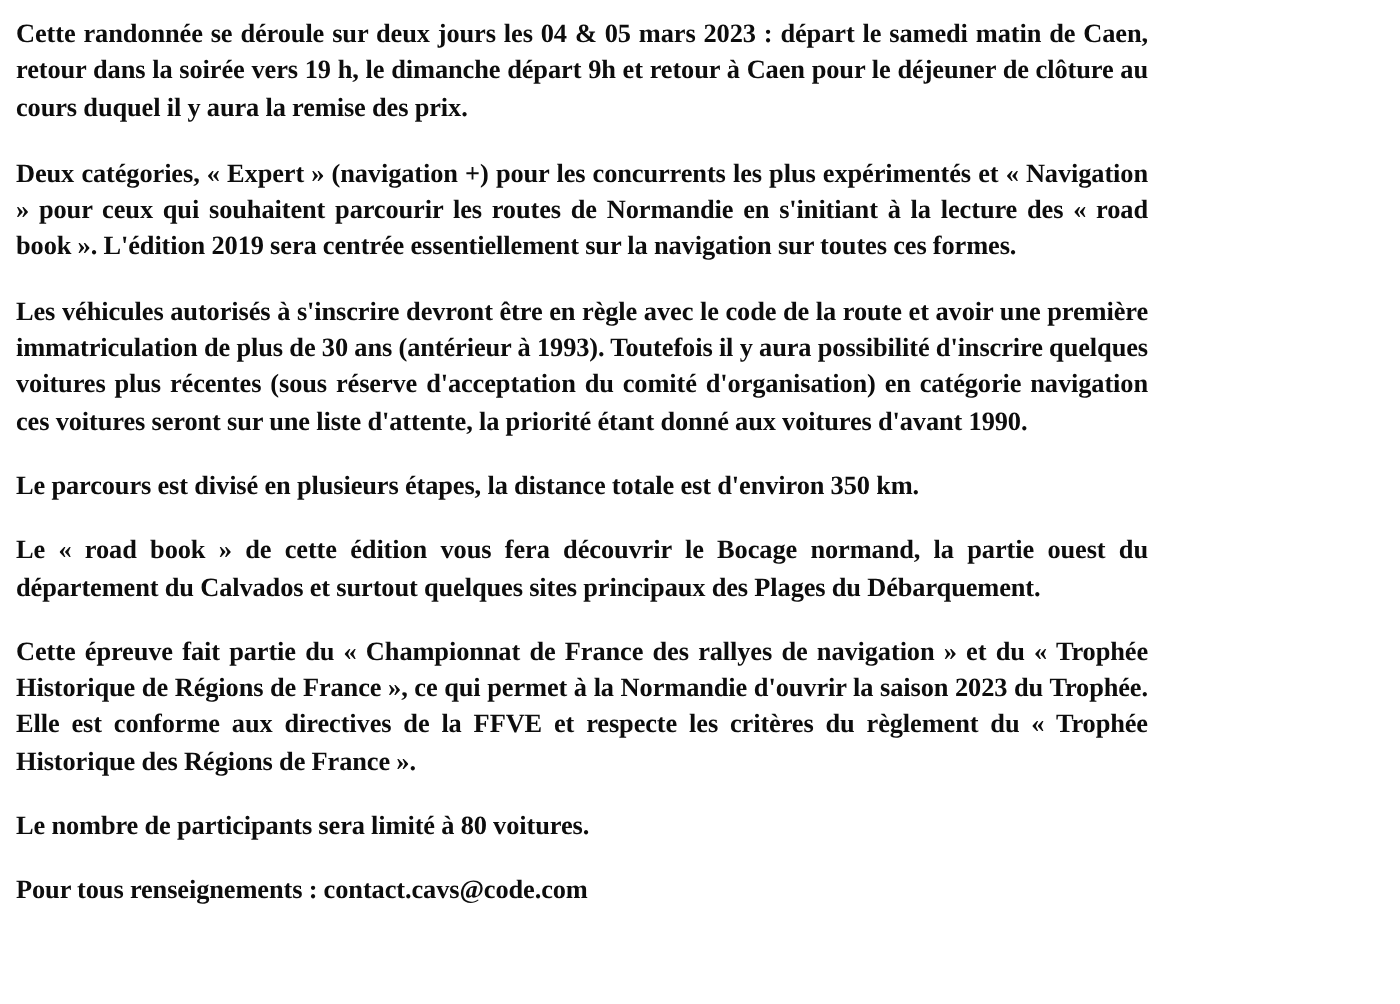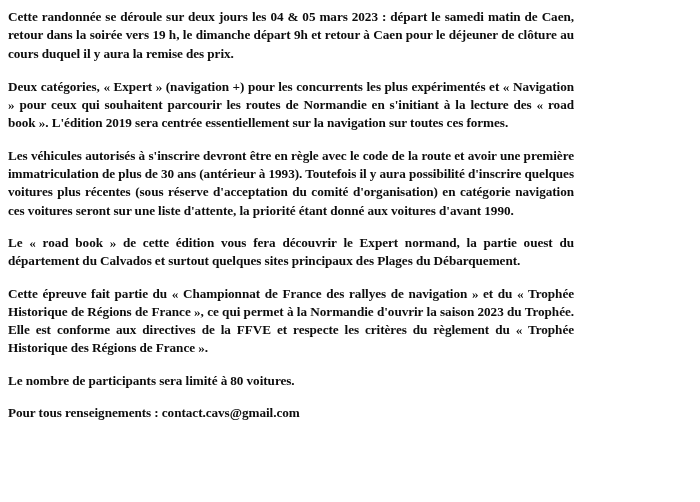--- a/index.html
+++ b/index.html
@@ -39,17 +39,18 @@
   .p-intro { margin-bottom: 15px; }
   .p-short { text-align: left; }
 </style>
 </head>
 <body>
 
 <div class="page">
   <p class="para p-intro">Cette randonnée se déroule sur deux jours les 04 &amp; 05 mars 2023 : départ le samedi matin de Caen, retour dans la soirée vers 19 h, le dimanche départ 9h et retour à Caen pour le déjeuner de clôture au cours duquel il y aura la remise des prix.</p>
   <p class="para">Deux catégories, « Expert » (navigation +) pour les concurrents les plus expérimentés et « Navigation » pour ceux qui souhaitent parcourir les routes de Normandie en s'initiant à la lecture des « road book ». L'édition 2019 sera centrée essentiellement sur la navigation sur toutes ces formes.</p>
   <p class="para">Les véhicules autorisés à s'inscrire devront être en règle avec le code de la route et avoir une première immatriculation de plus de 30 ans (antérieur à 1993). Toutefois il y aura possibilité d'inscrire quelques voitures plus récentes (sous réserve d'acceptation du comité d'organisation) en catégorie navigation ces voitures seront sur une liste d'attente, la priorité étant donné aux voitures d'avant 1990.</p>
-  <p class="para">Le « road book » de cette édition vous fera découvrir le Expert normand, la partie ouest du département du Calvados et surtout quelques sites principaux des Plages du Débarquement.</p>
+  <p class="para p-short">Le parcours est divisé en plusieurs étapes, la distance totale est d'environ 350 km.</p>
+  <p class="para">Le « road book » de cette édition vous fera découvrir le Bocage normand, la partie ouest du département du Calvados et surtout quelques sites principaux des Plages du Débarquement.</p>
   <p class="para">Cette épreuve fait partie du « Championnat de France des rallyes de navigation » et du « Trophée Historique de Régions de France », ce qui permet à la Normandie d'ouvrir la saison 2023 du Trophée. Elle est conforme aux directives de la FFVE et respecte les critères du règlement du « Trophée Historique des Régions de France ».</p>
   <p class="para p-short">Le nombre de participants sera limité à 80 voitures.</p>
-  <p class="para p-short">Pour tous renseignements : contact.cavs@gmail.com</p>
+  <p class="para p-short">Pour tous renseignements : contact.cavs@code.com</p>
 </div>
 
 </body></html>

